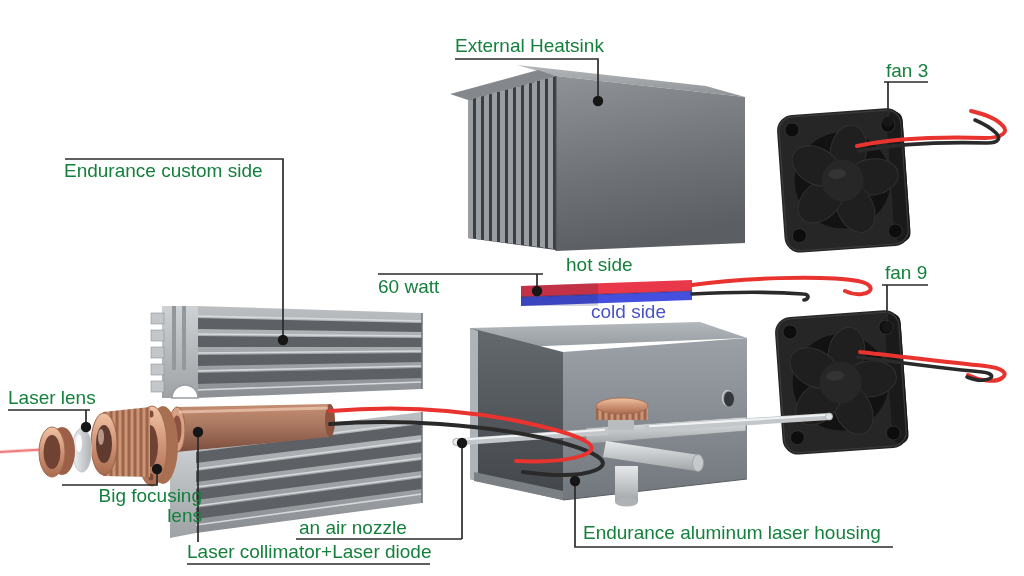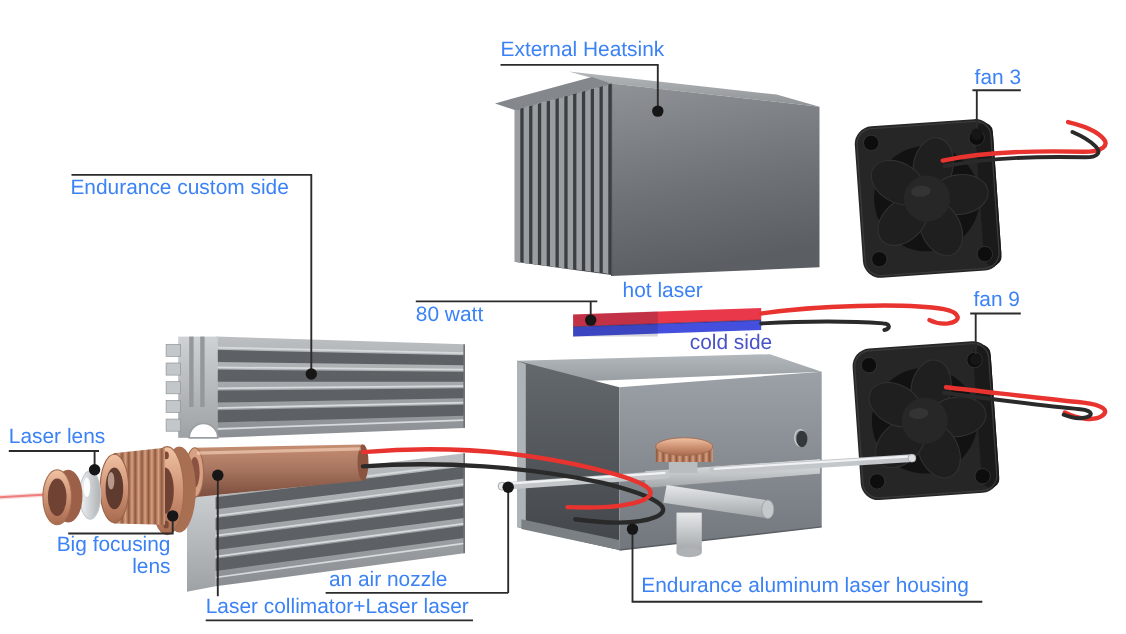--- a/index.html
+++ b/index.html
@@ -1,22 +1,22 @@
 <!DOCTYPE html>
 <html><head>
 <meta charset="utf-8">
 <style>
   html,body{margin:0;padding:0;background:#ffffff;}
   #stage{position:relative;width:1024px;height:576px;overflow:hidden;background:#fff;
          font-family:"Liberation Sans",sans-serif;}
   #art{position:absolute;left:0;top:0;}
-  .lbl{position:absolute;font:19px/1.15 "Liberation Sans",sans-serif;color:#3b82f6;white-space:nowrap;}
+  .lbl{position:absolute;font:19px/1.15 "Liberation Sans",sans-serif;color:#15803d;white-space:nowrap;}
   .lbl.center{text-align:center;}
-  .lbl.right{text-align:right;}
-  .lbl.blue{color:#4953c8;margin-left:36px;}
+  .lbl.right{text-align:right;margin-left:47px;}
+  .lbl.blue{color:#4953c8;}
 </style>
 </head>
 <body>
 
 <div id="stage">
 
 <svg id="art" width="1024" height="576" viewBox="0 0 1024 576">
   <defs>
     <linearGradient id="gExtFront" x1="0" y1="0" x2="0.2" y2="1">
       <stop offset="0" stop-color="#8f9397"></stop>
@@ -284,23 +284,23 @@
     <circle cx="198" cy="432" r="5.2"></circle>
     <circle cx="462" cy="443" r="5.2"></circle>
     <circle cx="575" cy="481" r="5.2"></circle>
   </g>
 </svg>
 
 <div class="lbl" style="left:455px;top:35px">External Heatsink</div>
 <div class="lbl" style="left:886px;top:60px">fan 3</div>
 <div class="lbl" style="left:885px;top:262px">fan 9</div>
 <div class="lbl" style="left:64px;top:160px">Endurance custom side</div>
-<div class="lbl" style="left:378px;top:276px">80 watt</div>
-<div class="lbl" style="left:566px;top:254px">hot laser</div>
+<div class="lbl" style="left:378px;top:276px">60 watt</div>
+<div class="lbl" style="left:566px;top:254px">hot side</div>
 <div class="lbl blue" style="left:591px;top:301px">cold side</div>
 <div class="lbl" style="left:8px;top:387px">Laser lens</div>
 <div class="lbl right" style="left:47px;top:485px;width:108px">Big focusing</div>
 <div class="lbl right" style="left:47px;top:505px;width:108px">lens</div>
-<div class="lbl" style="left:187px;top:541px">Laser collimator+Laser laser</div>
+<div class="lbl" style="left:187px;top:541px">Laser collimator+Laser diode</div>
 <div class="lbl" style="left:299px;top:517px">an air nozzle</div>
 <div class="lbl" style="left:583px;top:522px">Endurance aluminum laser housing</div>
 
 </div>
 
 </body></html>

